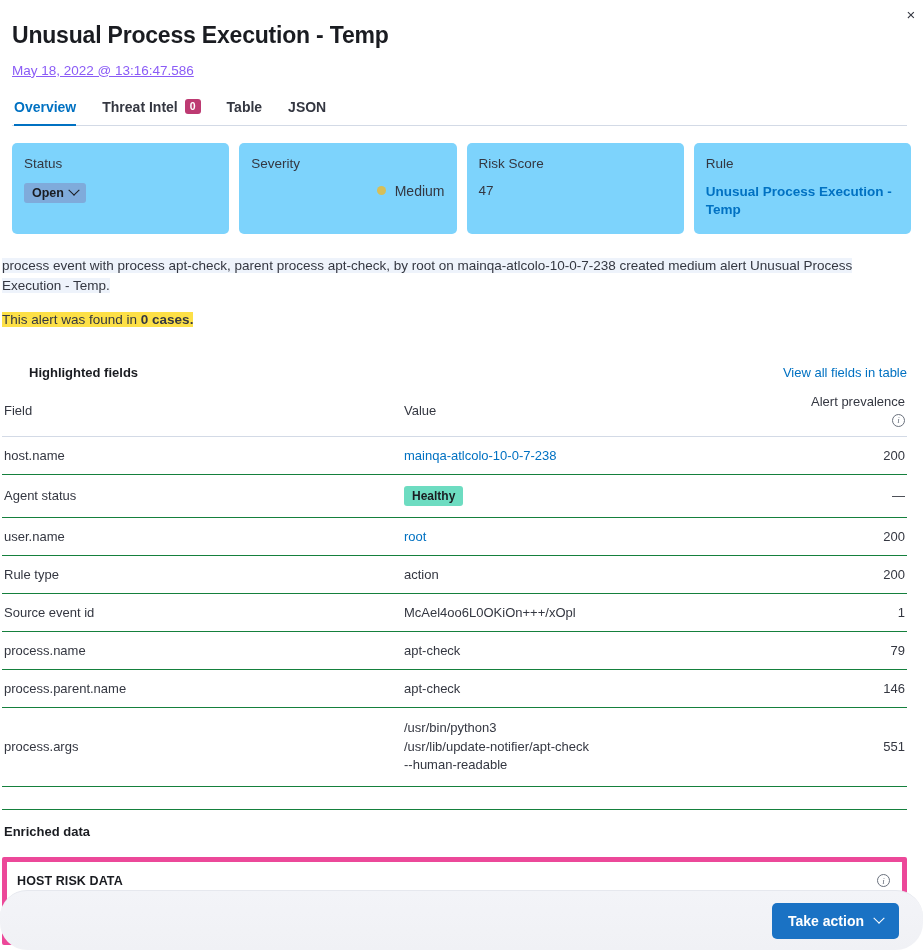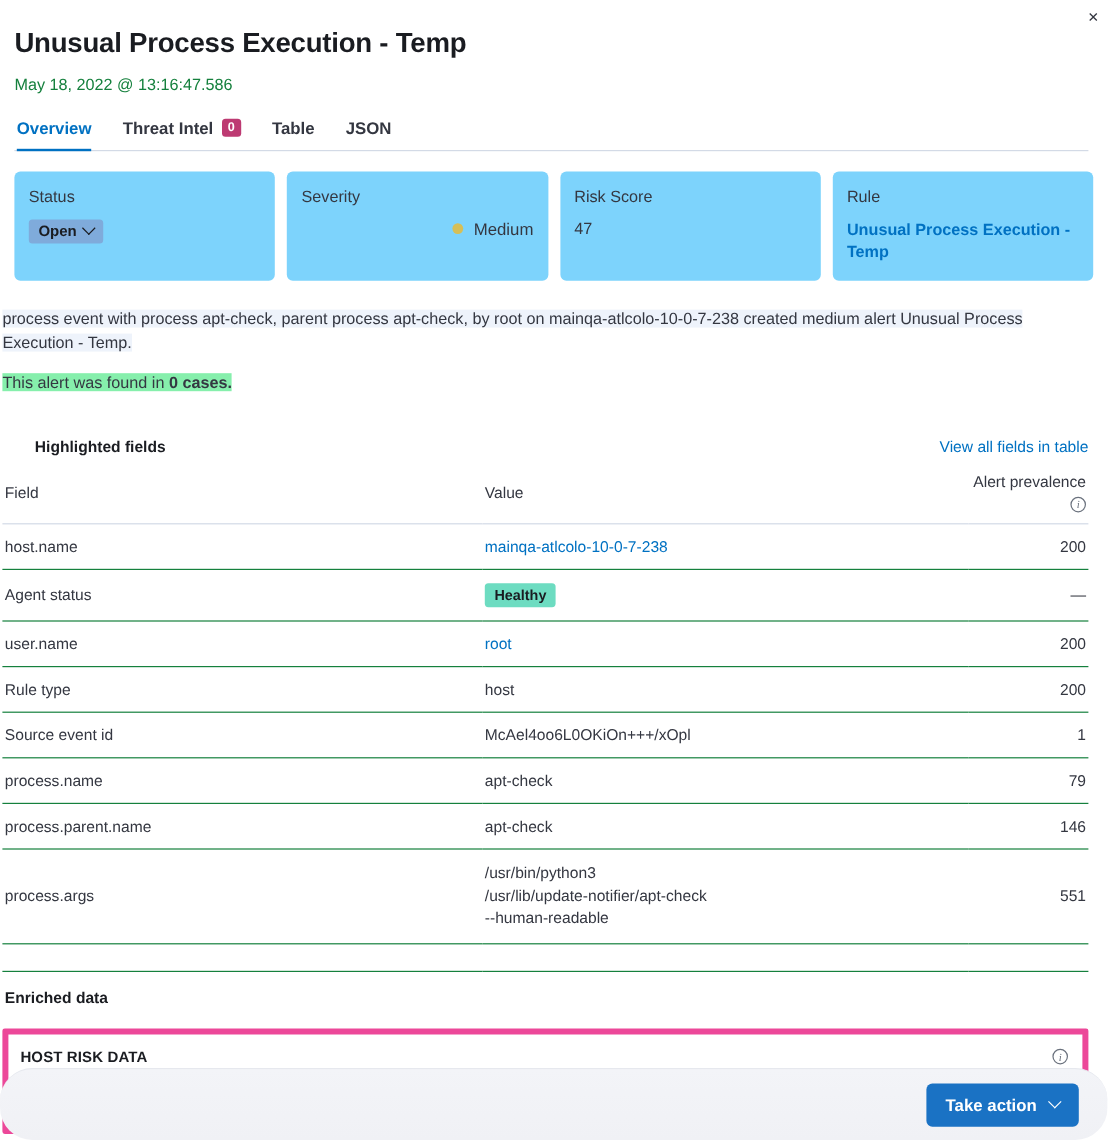--- a/index.html
+++ b/index.html
@@ -24,21 +24,21 @@
     font-size: 15px; color: #343741; cursor: pointer;
     line-height: 1;
   }
 
   
   .header { padding: 22px 16px 0 12px; }
   .title {
     font-size: 23px; font-weight: bold; color: #1a1c21;
     letter-spacing: -0.2px; margin: 0 0 13px 0; line-height: 1.2;
   }
-  .timestamp { font-size: 13.5px; color: #15803d; margin-bottom: 20px; }
+  .timestamp { font-size: 13.5px; color: #8b5cf6; margin-bottom: 20px; text-decoration: underline; }
 
   
   .tabs {
     display: flex; align-items: flex-end; gap: 26px;
     border-bottom: 1px solid #d3dae6;
     padding-left: 2px;
     margin: 0 16px 0 12px;
   }
   .tab {
     font-size: 14px; font-weight: bold; color: #343741;
@@ -77,21 +77,21 @@
   }
 
   
   .desc-wrap { padding: 22px 16px 0 2px; }
   .desc {
     font-size: 13.5px; line-height: 1.45; color: #343741;
     background: #eef3fb; display: inline;
     box-decoration-break: clone; -webkit-box-decoration-break: clone;
   }
   .cases-wrap { margin-top: 15px; }
-  .cases { font-size: 13.5px; color: #343741; background: #86efac; display: inline; }
+  .cases { font-size: 13.5px; color: #343741; background: #fde047; display: inline; }
   .cases b { font-weight: bold; }
 
   
   .hf { margin-top: 37px; }
   .hf-head {
     display: flex; justify-content: space-between; align-items: baseline;
     padding: 0 0 0 2px; margin: 0 0 14px 0;
   }
   .hf-title { font-size: 13px; font-weight: bold; color: #1a1c21; padding-left: 25px; }
   .hf-link { font-size: 13px; color: #0071c2; cursor: pointer; margin-left: 24px; }
@@ -247,21 +247,21 @@
               <td><span class="badge-healthy">Healthy</span></td>
               <td class="num dash">—</td>
             </tr>
             <tr>
               <td>user.name</td>
               <td><span class="link-val">root</span></td>
               <td class="num">200</td>
             </tr>
             <tr>
               <td>Rule type</td>
-              <td>host</td>
+              <td>action</td>
               <td class="num">200</td>
             </tr>
             <tr>
               <td>Source event id</td>
               <td>McAel4oo6L0OKiOn+++/xOpl</td>
               <td class="num">1</td>
             </tr>
             <tr>
               <td>process.name</td>
               <td>apt-check</td>

